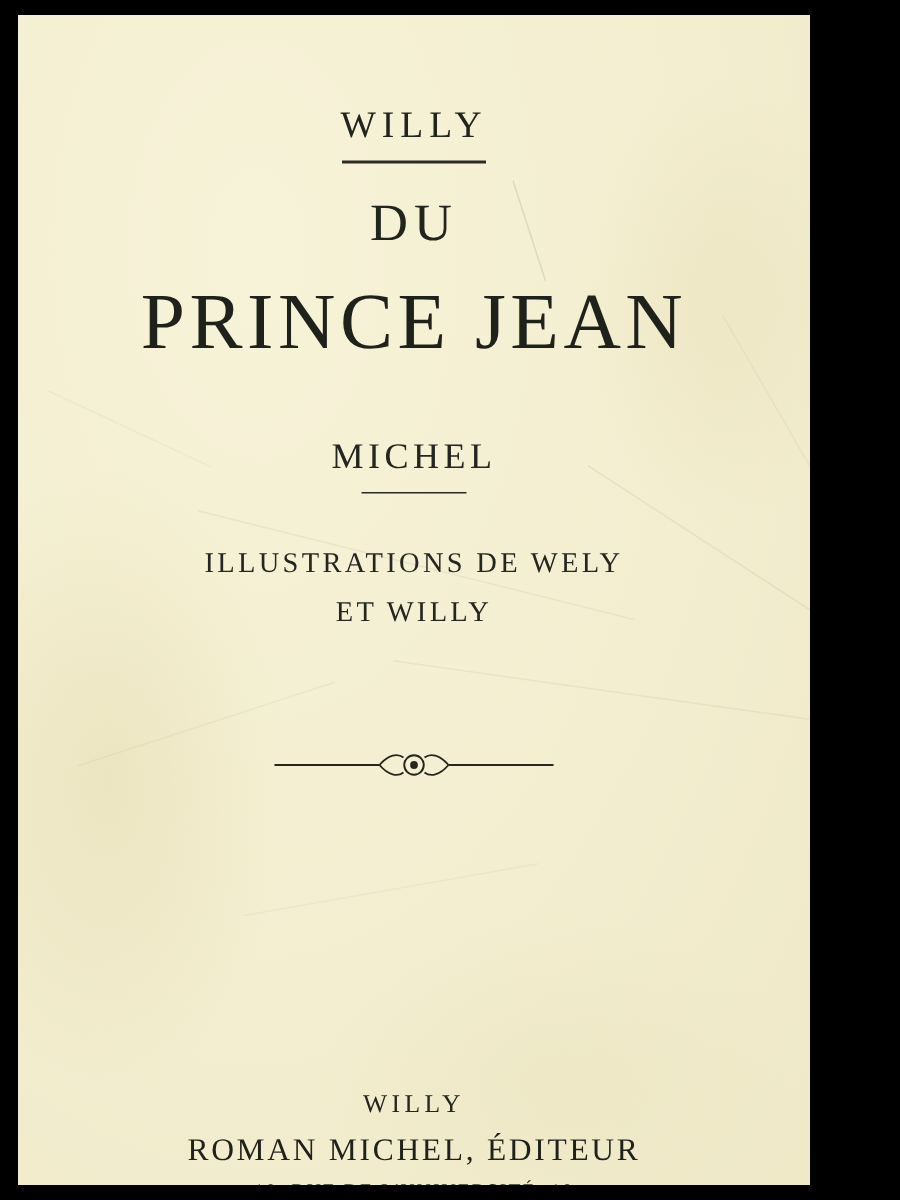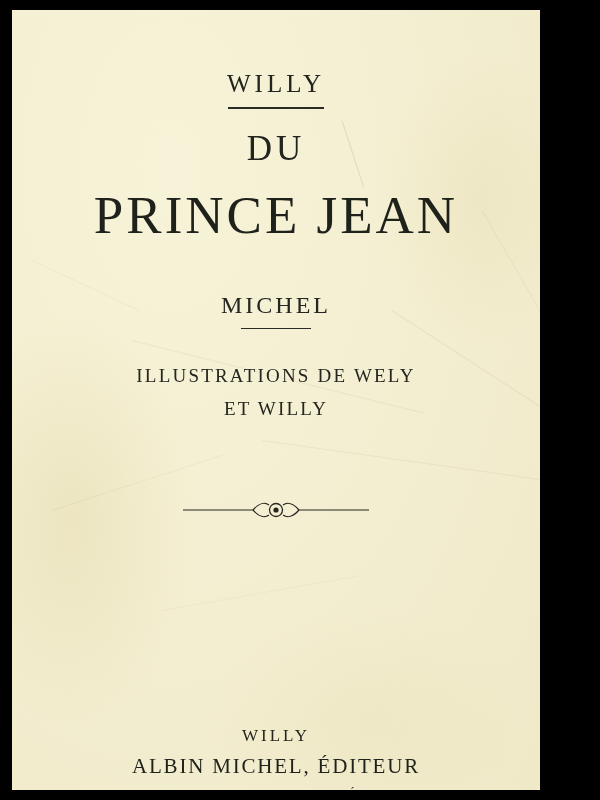--- a/index.html
+++ b/index.html
@@ -207,19 +207,19 @@
           <path d="M72 13 C 78 20, 84 21, 88 18" stroke="#25271f" stroke-width="1.2" fill="none"></path>
           <path d="M118 13 C 112 6, 106 5, 102 8" stroke="#25271f" stroke-width="1.2" fill="none"></path>
           <path d="M118 13 C 112 20, 106 21, 102 18" stroke="#25271f" stroke-width="1.2" fill="none"></path>
           <circle cx="95" cy="13" r="6.5" stroke="#25271f" stroke-width="1.3" fill="none"></circle>
           <circle cx="95" cy="13" r="2.6" fill="#25271f"></circle>
         </svg>
       </div>
 
       <div class="imprint">
         <div class="city">WILLY</div>
-        <div class="publisher">ALBIN MICHEL, ÉDITEUR</div>
+        <div class="publisher">ROMAN MICHEL, ÉDITEUR</div>
         <div class="address">10, RUE DE L'UNIVERSITÉ, 10</div>
       </div>
 
     </div>
   </div>
 </div>
 
 </body></html>

